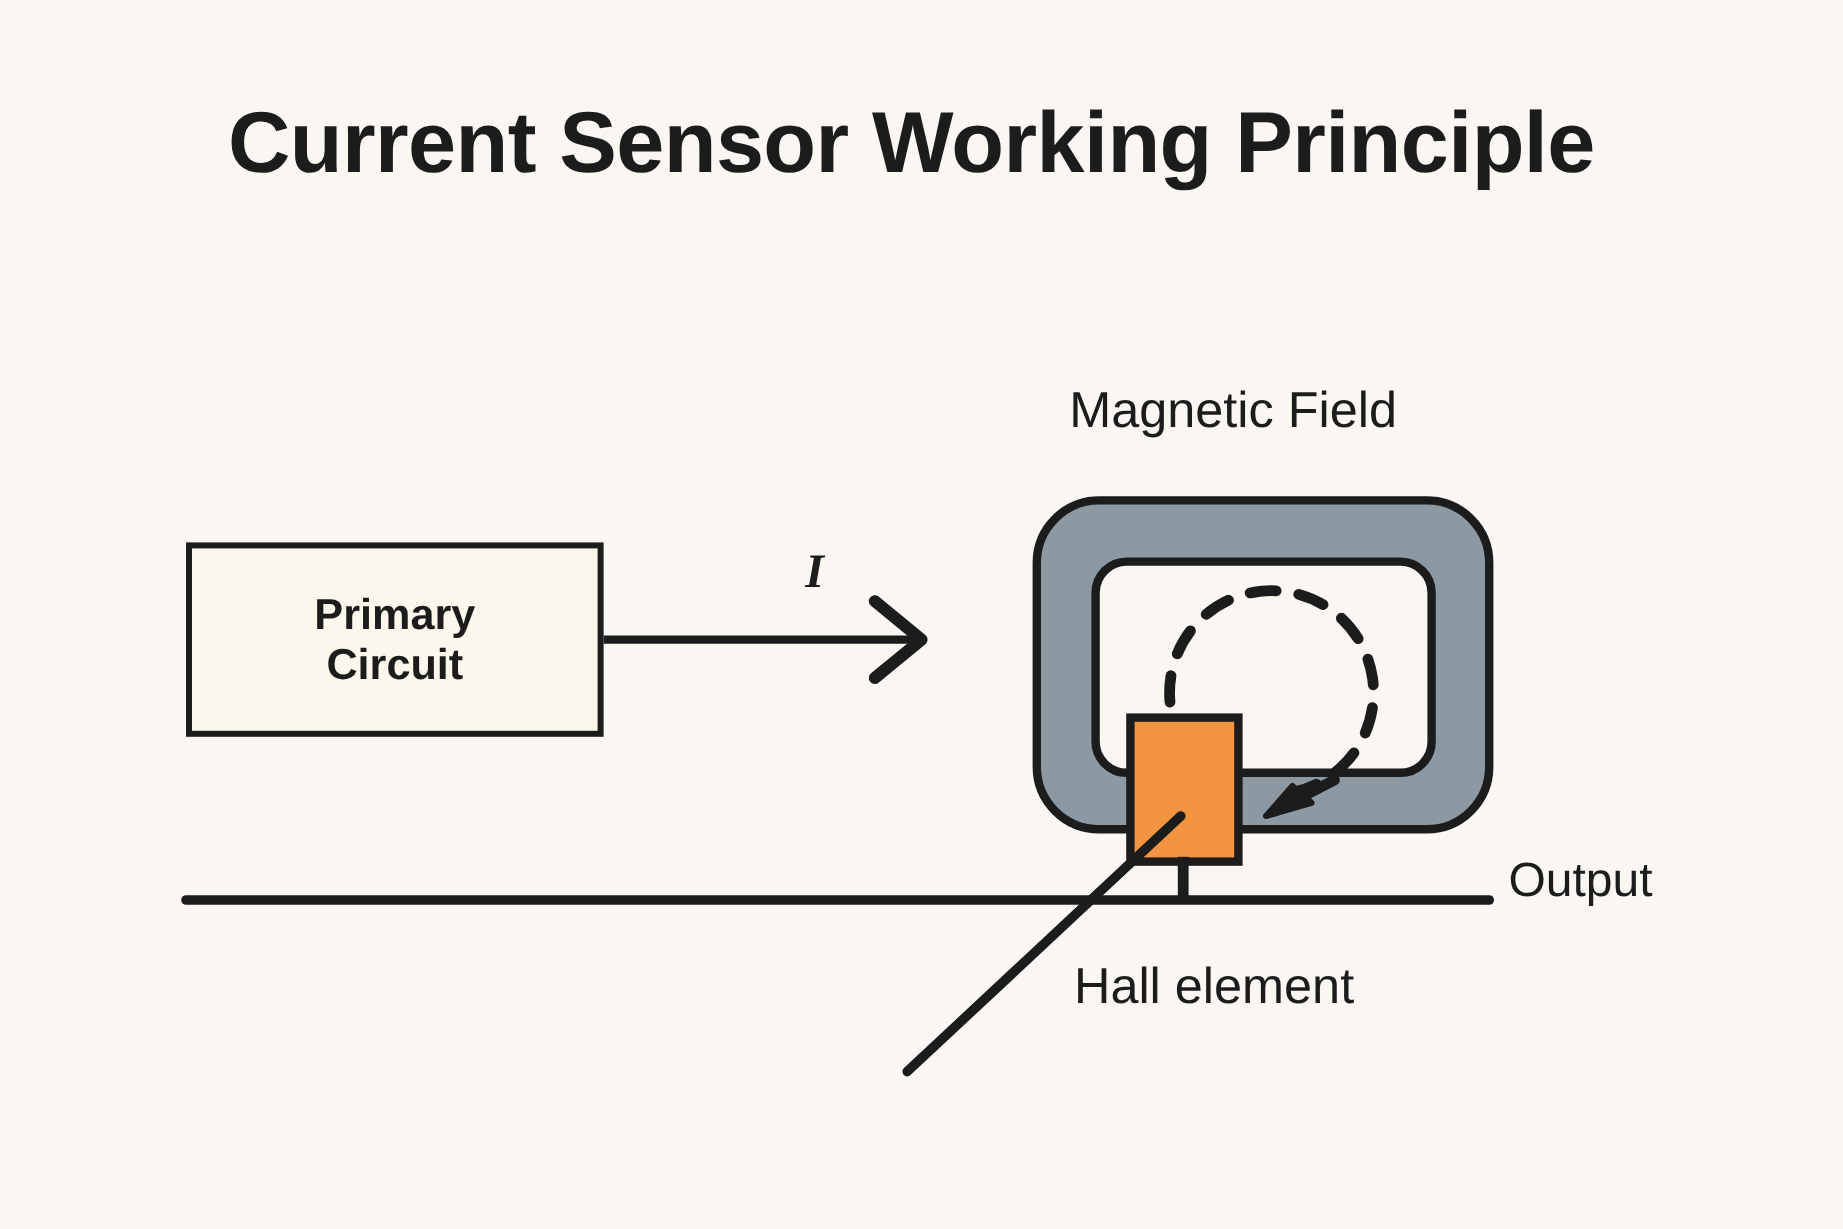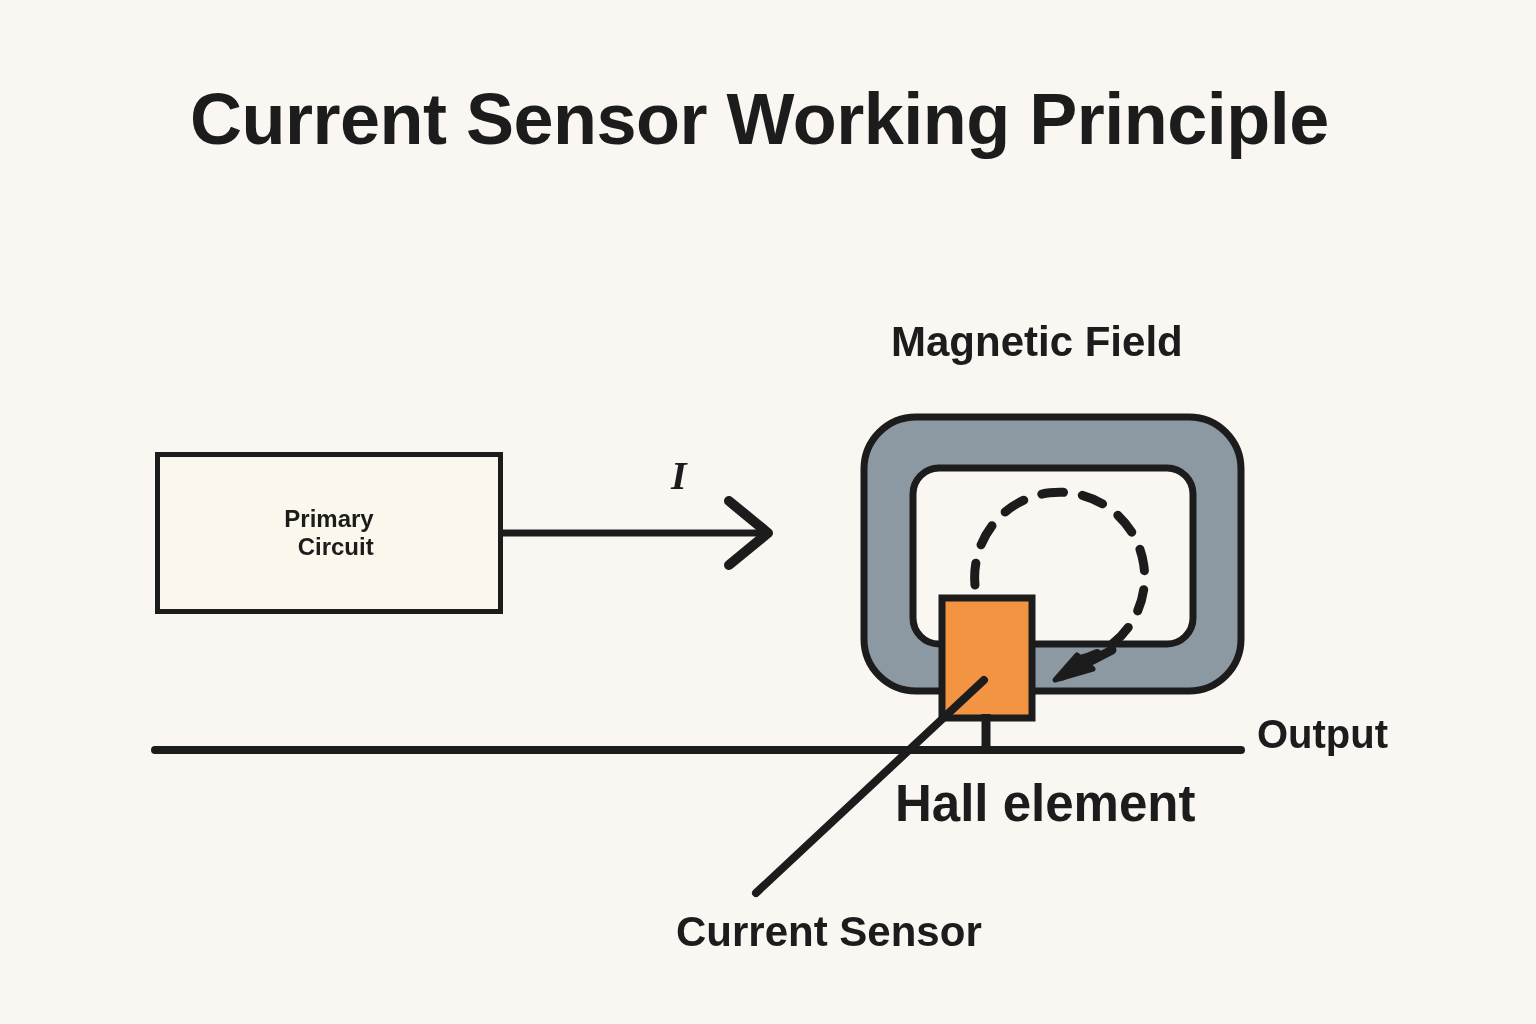--- a/index.html
+++ b/index.html
@@ -41,43 +41,43 @@
     width: 348px;
     height: 162px;
     background: #fbf7ec;
     border: 5px solid #1c1c1c;
     box-sizing: border-box;
     display: flex;
     align-items: center;
     justify-content: center;
   }
   .primary-box-label {
-    font-size: 24px;
+    font-size: 36px;
     font-weight: bold;
     color: #1c1c1c;
-    text-align: right;
+    text-align: center;
     line-height: 1.18;
     white-space: pre-line;
   }
 
   
   #art {
     position: absolute;
     left: 0;
     top: 0;
     width: 1536px;
     height: 1024px;
     pointer-events: none;
   }
   #art * { pointer-events: auto; }
 
   
   .lbl {
     position: absolute;
-    font-weight: bold;
+    font-weight: normal;
     color: #1c1c1c;
     white-space: nowrap;
   }
   .lbl-current-symbol {
     left: 671px;
     top: 452px;
     font-size: 40px;
     font-style: italic;
     font-family: "Liberation Serif", serif;
     font-weight: bold;
@@ -87,22 +87,22 @@
     top: 318px;
     font-size: 42px;
   }
   .lbl-output {
     left: 1257px;
     top: 712px;
     font-size: 40px;
   }
   .lbl-hall-element {
     left: 895px;
-    top: 774px;
-    font-size: 51px;
+    top: 798px;
+    font-size: 42px;
   }
   .lbl-current-sensor {
     left: 676px;
     top: 908px;
     font-size: 42px;
   }
 </style>
 </head>
 <body>
 
@@ -155,15 +155,14 @@
   </svg>
 
   <div class="lbl lbl-current-symbol">I</div>
 
   <div class="lbl lbl-magnetic-field">Magnetic Field</div>
 
   <div class="lbl lbl-output">Output</div>
 
   <div class="lbl lbl-hall-element">Hall element</div>
 
-  <div class="lbl lbl-current-sensor">Current Sensor</div>
 
 </div>
 
 </body></html>

